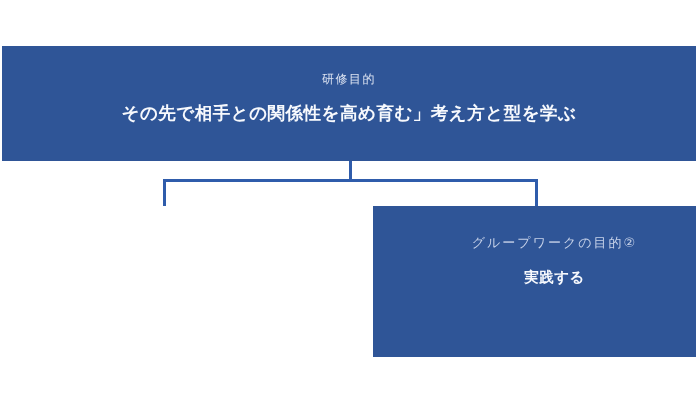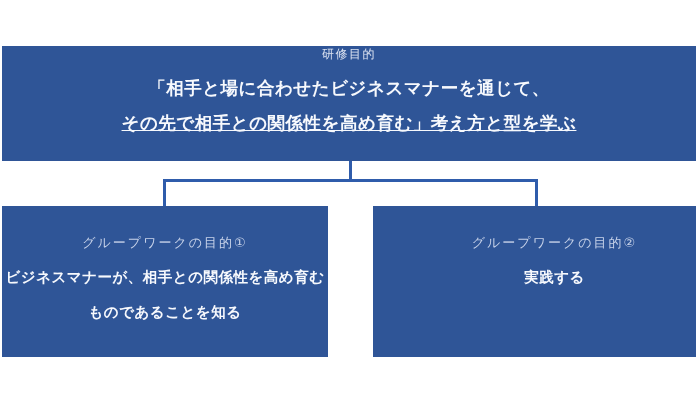--- a/index.html
+++ b/index.html
@@ -23,21 +23,21 @@
     flex-direction: column;
     align-items: center;
     box-sizing: border-box;
     text-align: center;
   }
   .top-box {
     left: 2px;
     top: 46px;
     width: 694px;
     height: 115px;
-    padding-top: 0;
+    padding-top: 25px;
   }
   .top-box .box-label {
     font-size: 12px;
     line-height: 16px;
     letter-spacing: 1.5px;
     color: #DCE3F1;
     margin-bottom: 14px;
   }
   .top-box .box-line {
     font-size: 17.5px;
@@ -83,33 +83,27 @@
   .conn-drop-left  { left: 163px; top: 179px; width: 3px;   height: 27px; }
   .conn-drop-right { left: 535px; top: 179px; width: 3px;   height: 27px; }
 </style>
 </head>
 <body>
 
 <div class="canvas">
 
   <div class="box top-box">
     <div class="box-label">研修目的</div>
-    <div class="box-line">「相手と場に合わせたビジネスマナーを通じて、</div>
     <div class="box-line">その先で相手との関係性を高め育む」考え方と型を学ぶ</div>
   </div>
 
   <div class="connector conn-stem"></div>
   <div class="connector conn-horizontal"></div>
   <div class="connector conn-drop-left"></div>
   <div class="connector conn-drop-right"></div>
 
-  <div class="box child-box left">
-    <div class="box-label">グループワークの目的①</div>
-    <div class="box-line">ビジネスマナーが、相手との関係性を高め育む</div>
-    <div class="box-line">ものであることを知る</div>
-  </div>
 
   <div class="box child-box right">
     <div class="box-label">グループワークの目的②</div>
     <div class="box-line">実践する</div>
   </div>
 
 </div>
 
 </body></html>

